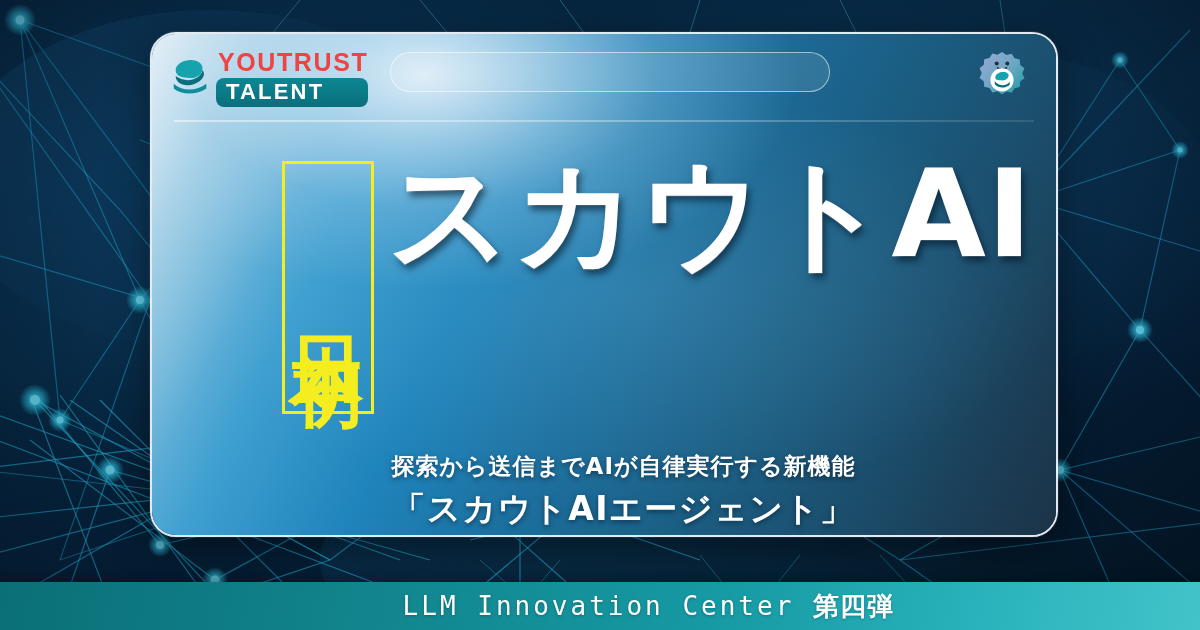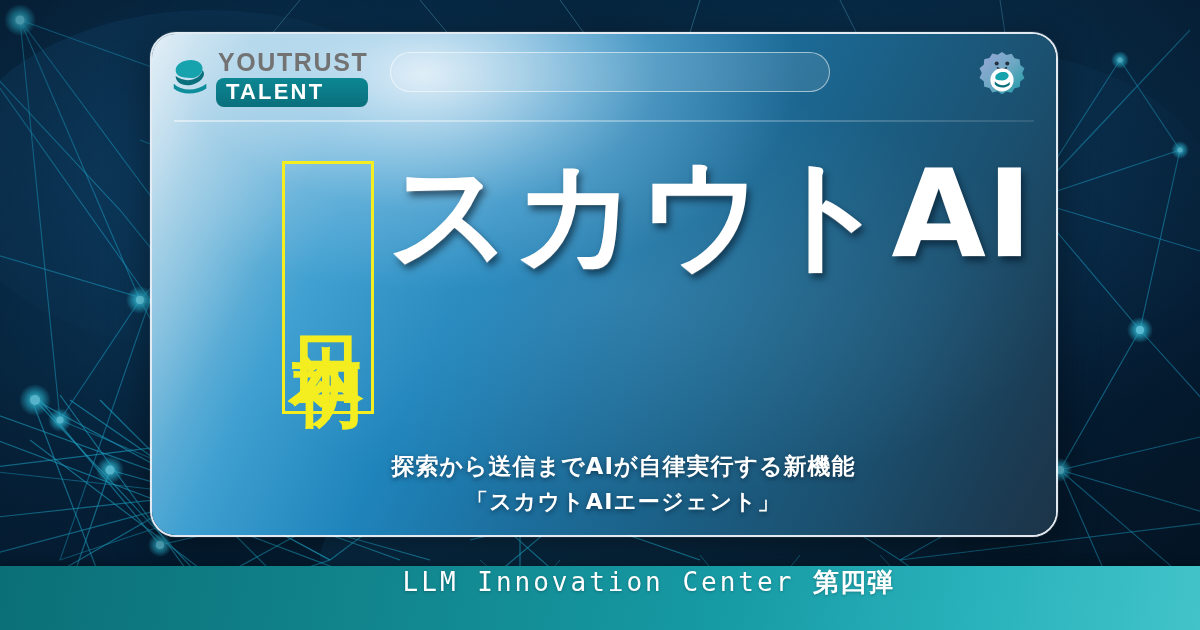--- a/index.html
+++ b/index.html
@@ -61,21 +61,21 @@
   }
   #logo-block {
     position:absolute; left:16px; top:13px;
     width:192px; height:62px;
     display:flex; align-items:center;
   }
   #logo-mark { width:46px; height:46px; flex:none; margin-right:2px; }
   #logo-text { display:flex; flex-direction:column; line-height:1; }
   #logo-word {
     font-size:25px; font-weight:bold; letter-spacing:1.6px;
-    color:#737373; padding-left:2px;
+    color:#ef4444; padding-left:2px;
   }
   #logo-sub-wrap {
     margin-top:3px;
     background:#0b7a86;
     background:linear-gradient(180deg,#0c8793 0%,#0a6f7c 100%);
     border-radius:8px;
     padding:3px 10px 4px 10px;
   }
   #logo-sub {
     font-size:22px; font-weight:bold; letter-spacing:2.2px; color:#ffffff;
@@ -130,27 +130,27 @@
     position:absolute; left:0; right:0; top:322px;
     text-align:center;
     padding-left:39px;
   }
   .sub {
     font-family:"DejaVu Sans", sans-serif;
     color:#ffffff; font-weight:bold;
     text-shadow:0 2px 5px rgba(2,18,32,.55);
   }
   #sub-1 { font-size:23px; letter-spacing:1px; }
-  #sub-2 { font-size:22px; letter-spacing:1.5px; margin-top:5px; }
+  #sub-2 { font-size:33px; letter-spacing:1.5px; margin-top:5px; }
 
   
   #bottom-banner {
-    position:absolute; left:0; bottom:0; width:1200px; height:64px;
+    position:absolute; left:0; bottom:0; width:1200px; height:48px;
     background:linear-gradient(100deg, #0b6f77 0%, #11848c 30%, #169aa4 60%, #2ab3bc 82%, #42c3c9 100%);
-    display:flex; align-items:flex-end; justify-content:center;
+    display:flex; align-items:center; justify-content:center;
     box-shadow:0 -2px 10px rgba(0,0,0,.3);
     padding-left:22px;
   }
   #banner-text {
     font-family:"DejaVu Sans Mono", monospace;
     font-size:26px; color:#ffffff; letter-spacing:3px;
     white-space:pre;
     text-shadow:0 1px 3px rgba(0,0,0,.25);
   }
   #banner-text .jp {

